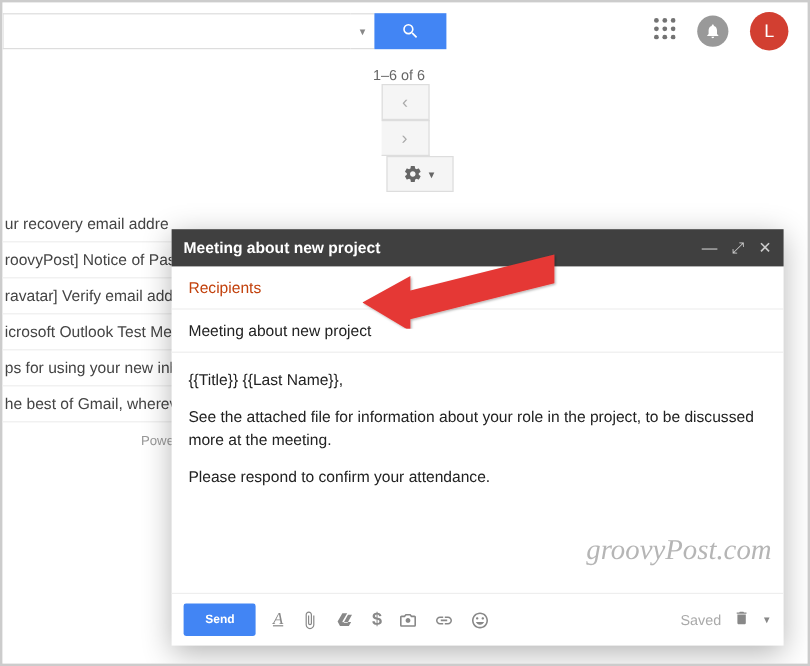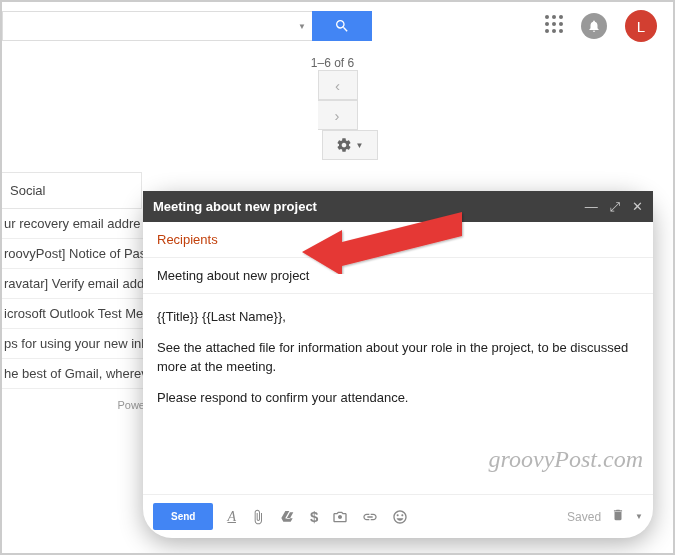--- a/index.html
+++ b/index.html
@@ -24,21 +24,21 @@
 .nav-btn + .nav-btn { border-left: none; }
 .gear-btn { margin-left: 24px; width: 56px; height: 30px; border: 1px solid #ddd; background: #f5f5f5; display: flex; align-items: center; justify-content: center; gap: 4px; }
 .gear-btn svg { width: 16px; height: 16px; fill: #666; }
 .gear-btn span { font-size: 8px; color: #666; }
 
 .inbox { font-size: 13px; color: #444; }
 .inbox-tab { border: 1px solid #e5e5e5; border-left: none; padding: 10px 10px 10px 8px; width: 140px; }
 .inbox-row { padding: 7px 2px; border-bottom: 1px solid #eee; white-space: nowrap; overflow: hidden; width: 145px; }
 .inbox-foot { padding: 10px 2px; font-size: 11px; color: #999; text-align: right; width: 145px; }
 
-.compose { position: absolute; right: 20px; bottom: 15px; width: 510px; background: #fff; box-shadow: 0 6px 24px rgba(0,0,0,0.3); border-radius: 29px; }
+.compose { position: absolute; right: 20px; bottom: 15px; width: 510px; background: #fff; box-shadow: 0 6px 24px rgba(0,0,0,0.3); }
 .compose-header { background: #404040; color: #fff; display: flex; align-items: center; padding: 8px 10px; font-size: 13px; }
 .compose-title { flex: 1; font-weight: bold; }
 .hdr-icons { display: flex; gap: 12px; color: #ccc; }
 .hdr-icons span { cursor: pointer; font-size: 13px; line-height: 1; }
 .compose-field { border-bottom: 1px solid #eee; padding: 10px 14px; font-size: 13px; color: #c2410c; }
 .compose-field.subj { color: #222; }
 .compose-body { padding: 14px 14px 10px; font-size: 13px; color: #222; line-height: 1.45; min-height: 200px; }
 .compose-body p { margin-bottom: 12px; }
 .compose-footer { border-top: 1px solid #eee; display: flex; align-items: center; padding: 8px 10px; gap: 14px; }
 .send-btn { background: #4285f4; color: #fff; border: none; padding: 8px 18px; font-size: 10px; font-weight: bold; border-radius: 2px; }
@@ -96,21 +96,20 @@
   <button class="nav-btn">›</button>
   <button class="gear-btn">
     <svg viewBox="0 0 24 24">
         <path d="M19.43 12.98c.04-.32.07-.64.07-.98s-.03-.66-.07-.98l2.11-1.65c.19-.15.24-.42.12-.64l-2-3.46c-.12-.22-.39-.3-.61-.22l-2.49 1c-.52-.4-1.08-.73-1.69-.98l-.38-2.65A.488.488 0 0014 2h-4c-.25 0-.46.18-.49.42l-.38 2.65c-.61.25-1.17.59-1.69.98l-2.49-1c-.23-.09-.49 0-.61.22l-2 3.46c-.13.22-.07.49.12.64l2.11 1.65c-.04.32-.07.65-.07.98s.03.66.07.98l-2.11 1.65c-.19.15-.24.42-.12.64l2 3.46c.12.22.39.3.61.22l2.49-1c.52.4 1.08.73 1.69.98l.38 2.65c.03.24.24.42.49.42h4c.25 0 .46-.18.49-.42l.38-2.65c.61-.25 1.17-.59 1.69-.98l2.49 1c.23.09.49 0 .61-.22l2-3.46c.12-.22.07-.49-.12-.64l-2.11-1.65zM12 15.5c-1.93 0-3.5-1.57-3.5-3.5s1.57-3.5 3.5-3.5 3.5 1.57 3.5 3.5-1.57 3.5-3.5 3.5z"></path>
       </svg>
     <span>▼</span>
   </button>
 </div>
 
 <div class="inbox">
-  <div class="inbox-tab">Social</div>
   <div class="inbox-row">ur recovery email addre</div>
   <div class="inbox-row">roovyPost] Notice of Pas</div>
   <div class="inbox-row">ravatar] Verify email add</div>
   <div class="inbox-row">icrosoft Outlook Test Mes</div>
   <div class="inbox-row">ps for using your new inb</div>
   <div class="inbox-row">he best of Gmail, wherev</div>
   <div class="inbox-foot">Powe</div>
 </div>
 
 <div class="compose">

